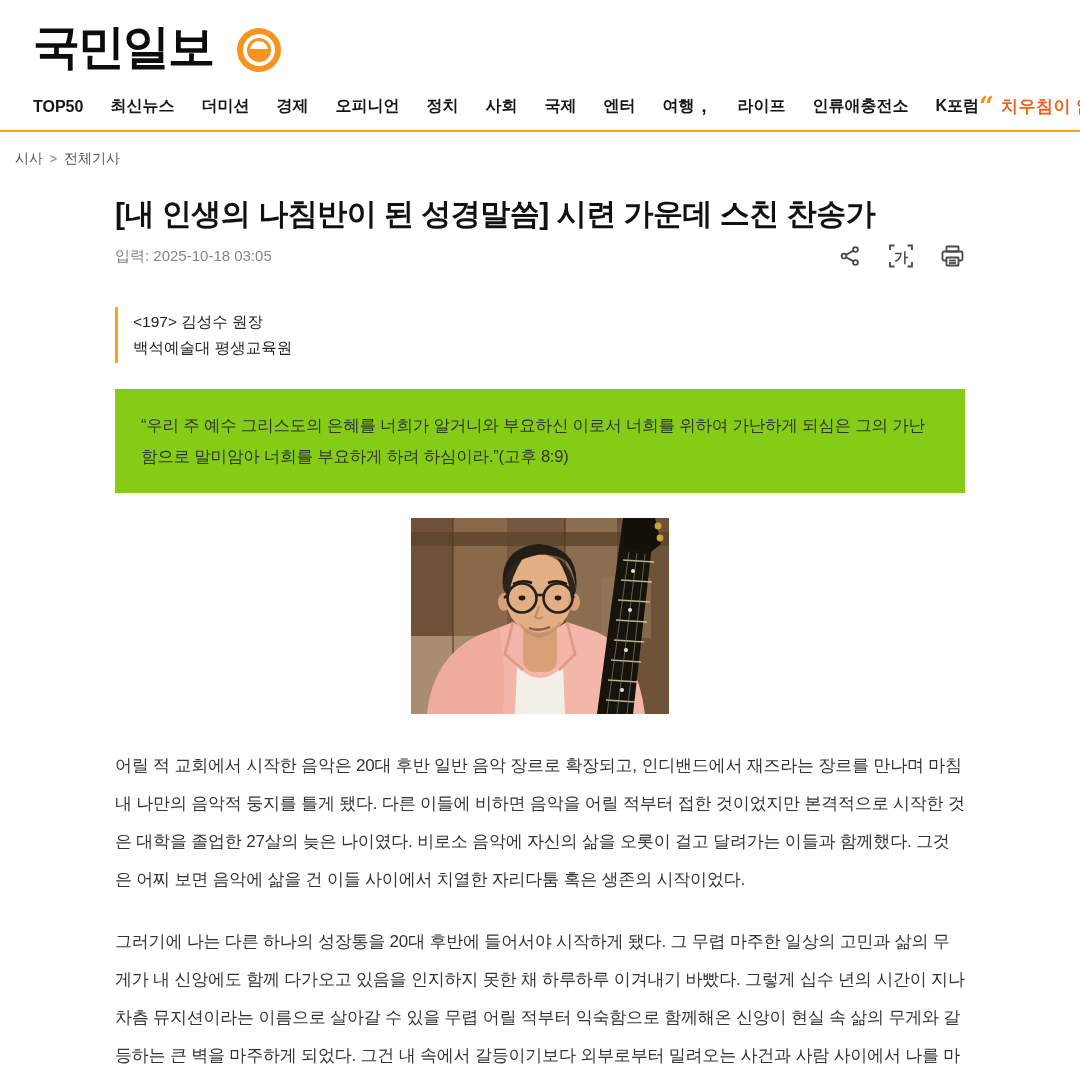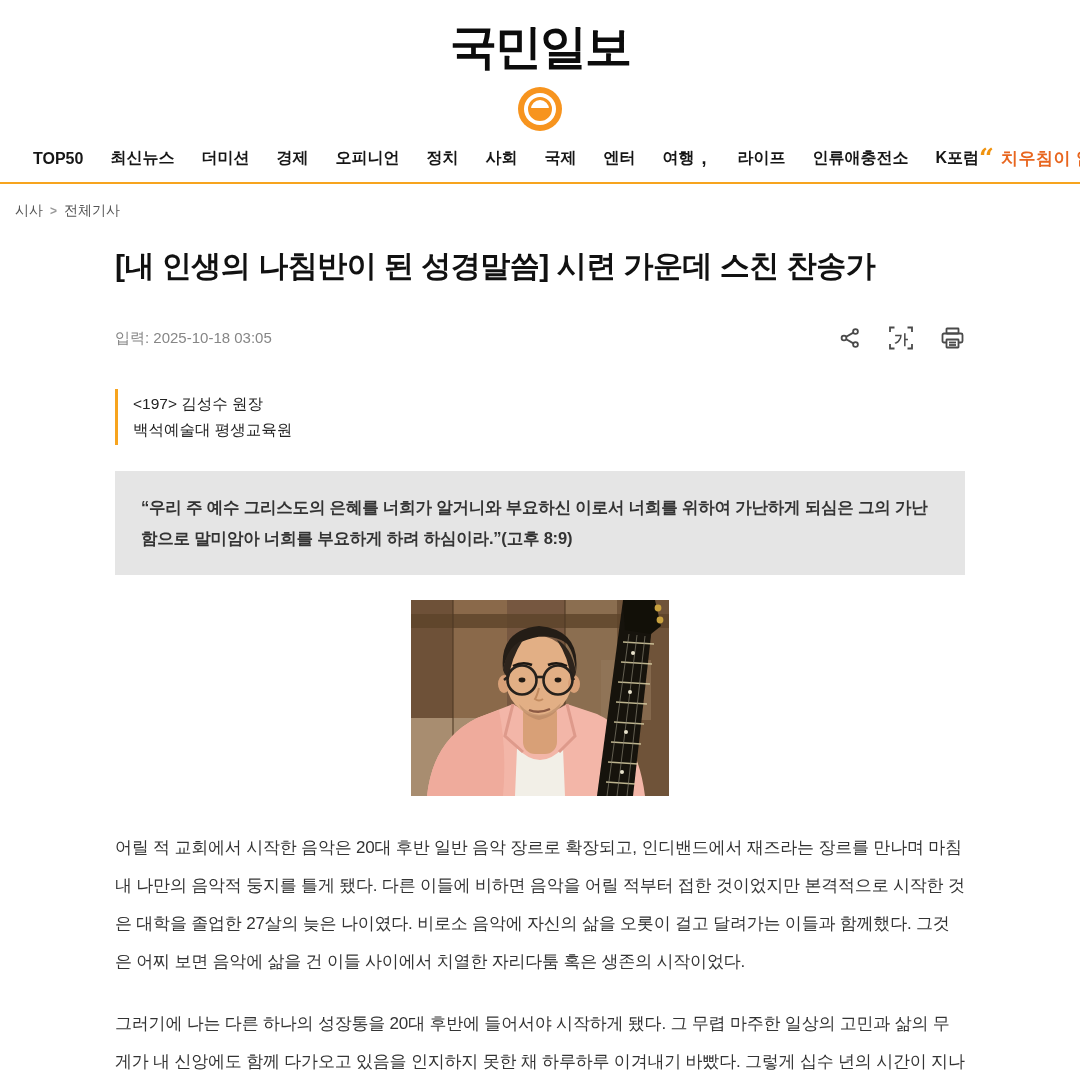--- a/index.html
+++ b/index.html
@@ -1,21 +1,21 @@
 <!DOCTYPE html>
 <html><head>
 <meta charset="utf-8">
 <style>
   * { margin:0; padding:0; box-sizing:border-box; }
   html,body { width:1080px; height:1080px; background:#fff; overflow:hidden;
     font-family:"Liberation Sans","DejaVu Sans",sans-serif; color:#222; }
 
   
   .top-header { padding:16px 33px 6px; }
-  .logo { display:flex; align-items:center; gap:4px; cursor:pointer;flex-direction:column; }
+  .logo { display:flex; align-items:center; gap:24px; cursor:pointer; }
   .logo-text { font-size:47px; font-weight:900; letter-spacing:-2px; color:#0c0c0c; }
   .logo-icon { position:relative; width:44px; height:44px; border-radius:50%; background:#f7941e; margin-top:4px; }
   .logo-icon::before { content:""; position:absolute; inset:6px; border-radius:50%; background:#fff; }
   .logo-icon::after { content:""; position:absolute; inset:10px; border-radius:50%;
     border:3px solid #f7941e; background:linear-gradient(to bottom,#fff 0 47%,#f7941e 47% 100%); }
 
   
   .nav-row { display:flex; align-items:center; justify-content:space-between;
     padding:10px 33px 12px; border-bottom:2px solid #f7a41e; }
   .nav-items { display:flex; align-items:center; gap:27px;justify-content:flex-end; }
@@ -30,31 +30,31 @@
   .breadcrumb { padding:18px 15px 0; font-size:14px; color:#555; display:flex; gap:7px; align-items:center; }
   .breadcrumb .sep { color:#999; font-size:12px; font-weight:700; }
   .crumb { cursor:pointer; }
 
   
   .article { width:850px; margin:0 auto 0 115px; }
   .article-title { margin-top:22px; font-size:30px; line-height:47px; font-weight:800;
     color:#111; letter-spacing:-0.5px; }
   .article-title span { display:block; }
 
-  .meta-row { margin-top:36px; display:flex; align-items:center; justify-content:space-between; }
+  .meta-row { margin-top:6px; display:flex; align-items:center; justify-content:space-between; }
   .pub-date { font-size:15px; color:#868686; }
   .tool-icons { display:flex; align-items:center; gap:26px; }
   .tool-btn { background:none; border:none; cursor:pointer; padding:0; display:flex; align-items:center; }
   .tool-btn svg { display:block; }
 
   .author-block { margin-top:38px; border-left:3px solid #f7a41e; padding:2px 0 2px 15px;
     font-size:15.5px; color:#222; line-height:26px; }
 
-  .scripture-quote { margin-top:26px; background:#e5e5e5; padding:21px 26px;
-    font-size:16.5px; line-height:31px; color:#333; letter-spacing:-0.2px;font-weight:bold; }
+  .scripture-quote { margin-top:26px; background:#84cc16; padding:21px 26px;
+    font-size:16.5px; line-height:31px; color:#333; letter-spacing:-0.2px; }
 
   .photo-wrap { margin:25px 0 0; display:flex; justify-content:center; }
   .photo-wrap svg { display:block; }
 
   .body-text { margin-top:33px; }
   .body-text p { font-size:17px; line-height:38px; color:#333; letter-spacing:-0.2px;
     margin-bottom:24px; text-align:left; }
 </style>
 </head>
 <body>

